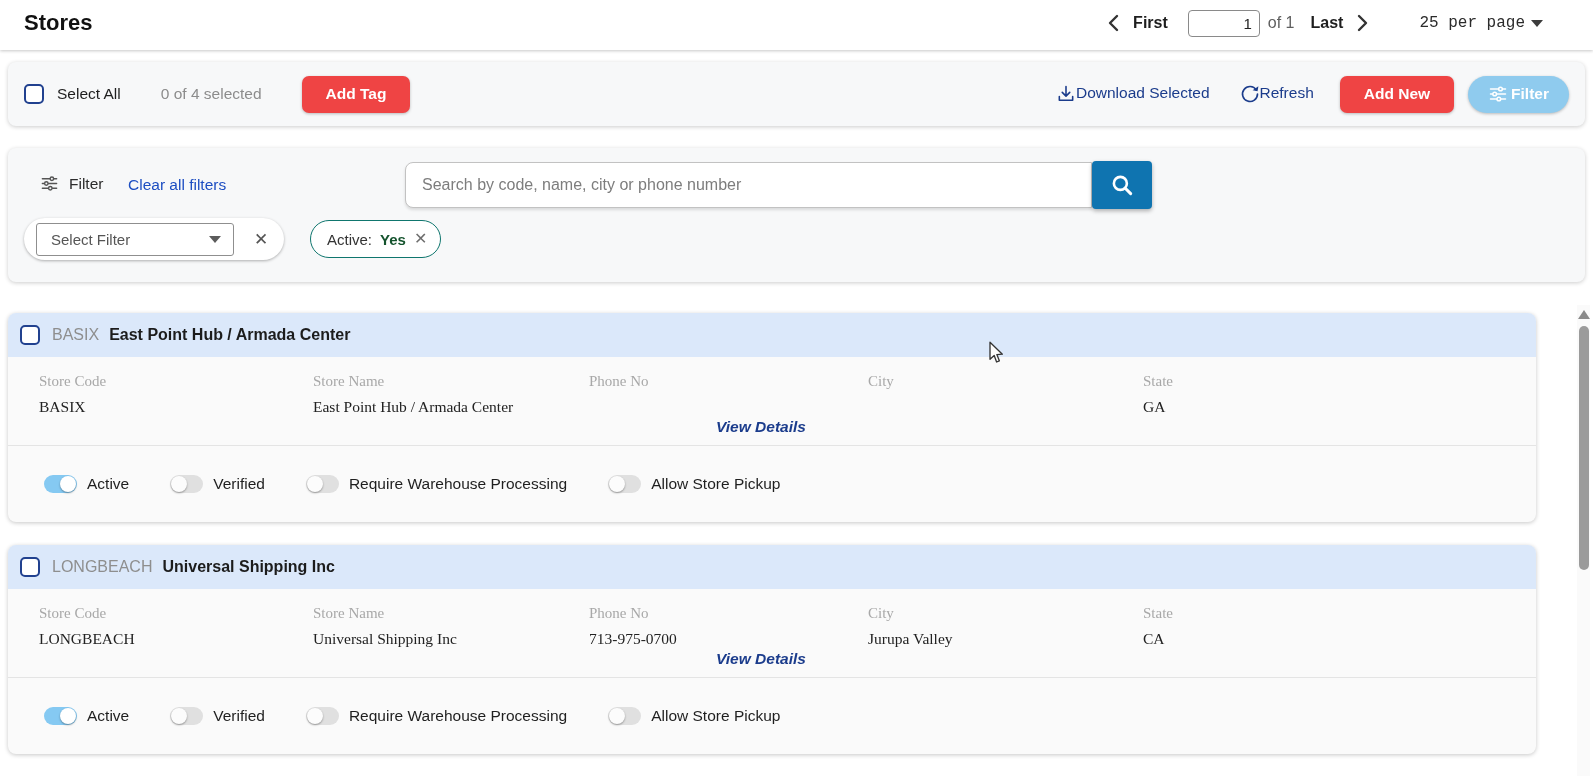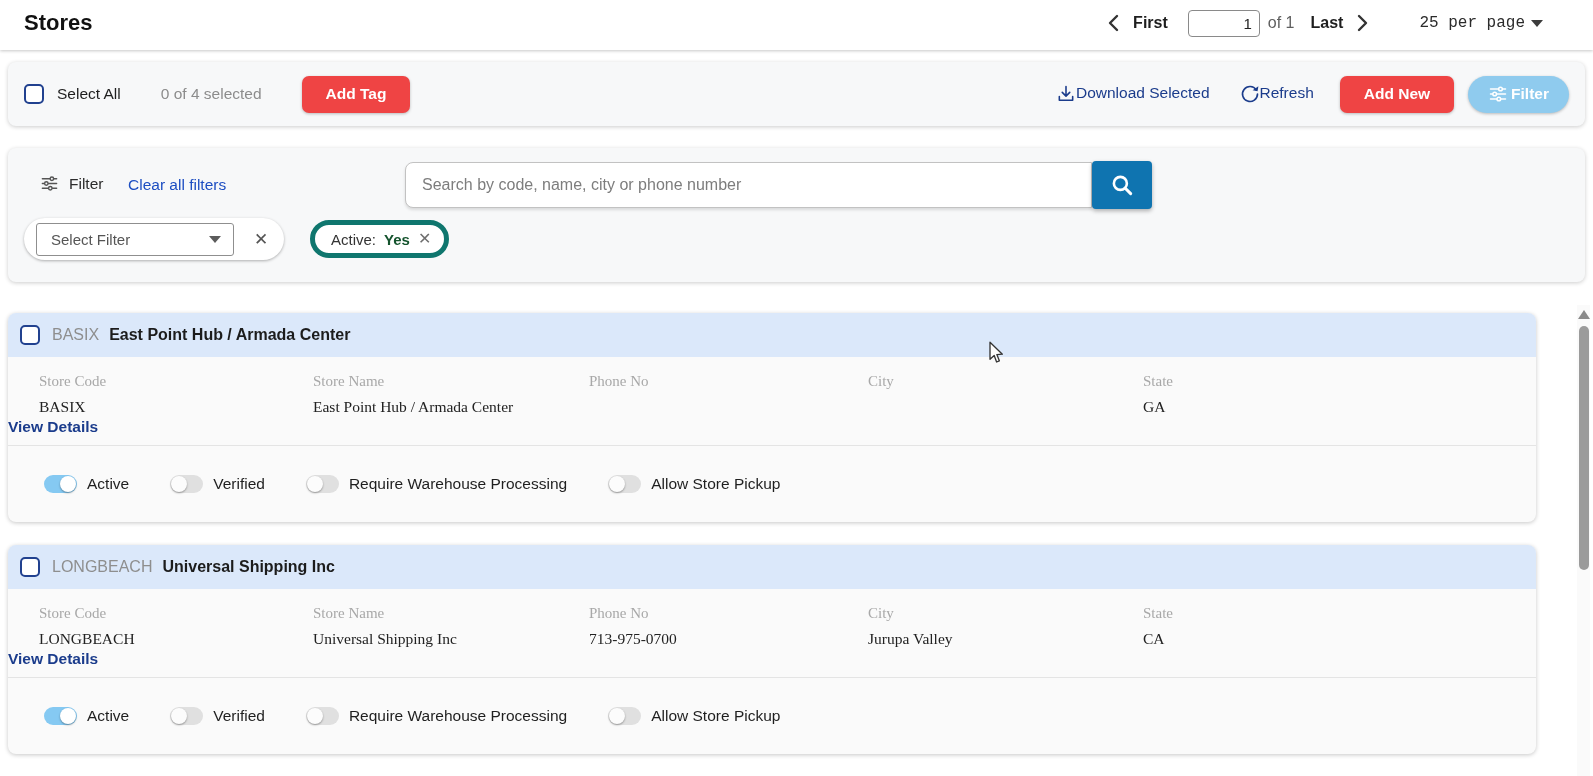--- a/index.html
+++ b/index.html
@@ -84,40 +84,40 @@
   }
   .select-box {
     width: 198px; height: 33px; border: 1px solid #8f8f8f; border-radius: 3px;
     display: flex; align-items: center; justify-content: space-between;
     padding: 0 12px 0 14px; font-size: 15px; color: #555; cursor: pointer; background: #fff;
   }
   .select-caret { width: 0; height: 0; border-left: 6px solid transparent; border-right: 6px solid transparent; border-top: 7px solid #5c5c5c; }
   .pill-close { margin-left: 20px; color: #555; font-size: 17px; cursor: pointer; line-height: 1; }
   .active-chip {
     position: absolute; left: 302px; top: 72px; height: 38px;
-    background: #fff; border: 5px solid #0f766e; border-radius: 19px;
+    background: #fff; border: 1px solid #0f766e; border-radius: 19px;
     display: flex; align-items: center; gap: 8px; padding: 0 13px 0 16px; font-size: 15px;
   }
   .chip-label { color: #333; }
   .chip-value { font-weight: bold; color: #14532d; }
   .chip-close { color: #6e6e6e; font-size: 16px; cursor: pointer; line-height: 1; }
   
   .cards { margin: 31px 8px 16px; width: 1528px; display: flex; flex-direction: column; gap: 23px; }
   .card {
     background: #fafafa; border-radius: 8px; height: 209px; overflow: hidden;
     box-shadow: 0 1px 4px rgba(0,0,0,.22); display: flex; flex-direction: column;
   }
   .card-header { height: 44px; background: #dbe8fa; display: flex; align-items: center; padding: 0 12px; flex: 0 0 auto; }
   .card-header .checkbox { border-radius: 5px; }
   .store-code-hd { margin-left: 12px; font-size: 16px; color: #8e8e8e; }
   .store-name-hd { margin-left: 10px; font-size: 16px; font-weight: bold; color: #1c1c1c; }
   .card-details { padding: 16px 0 0 31px; display: grid; grid-template-columns: 274px 276px 279px 275px 1fr; font-family: Liberation Serif, serif; }
   .field-label { font-size: 15px; color: #a8a8a8; }
   .field-value { margin-top: 8px; font-size: 15.5px; color: #222; }
-  .view-details-row { text-align: left; padding: 2px 22px 9px 0; }
+  .view-details-row { text-align: center; padding: 2px 22px 9px 0; font-style: italic; }
   .view-details-link { color: #1b3c8c; font-weight: bold; font-size: 15.5px; cursor: pointer; text-decoration: none; }
   .card-divider { border-top: 1px solid #e4e4e4; }
   .card-toggles { flex: 1; display: flex; align-items: center; padding-left: 36px; gap: 41px; }
   .toggle-item { display: flex; align-items: flex-end; gap: 10px; font-size: 15.5px; color: #1f1f1f; }
   .toggle { width: 33px; height: 18px; border-radius: 9px; position: relative; cursor: pointer; flex: 0 0 auto; }
   .toggle .knob { width: 16px; height: 16px; border-radius: 50%; background: #fff; position: absolute; top: 1px; box-shadow: 0 1px 2px rgba(0,0,0,.35); }
   .toggle.on  { background: #85c9f2; }
   .toggle.on .knob { right: 1px; }
   .toggle.off { background: #e0e0e0; }
   .toggle.off .knob { left: 1px; background: #fcfcfc; }

